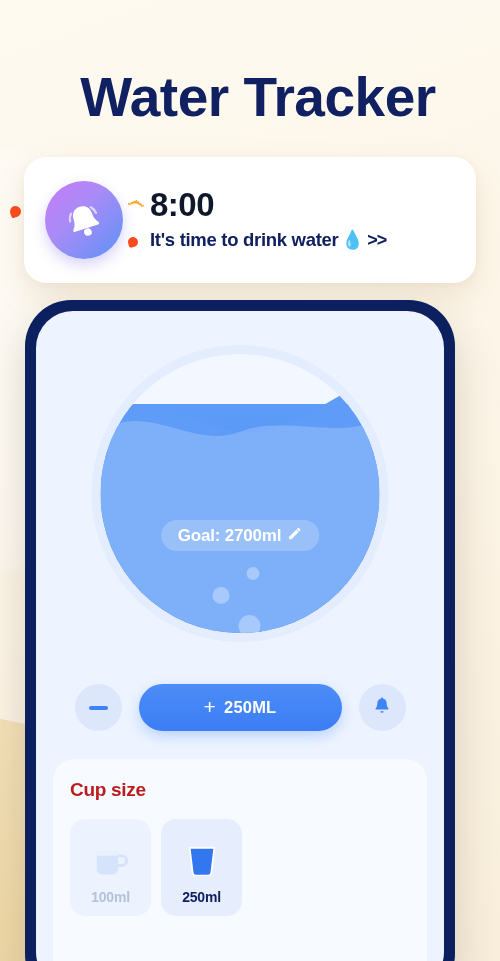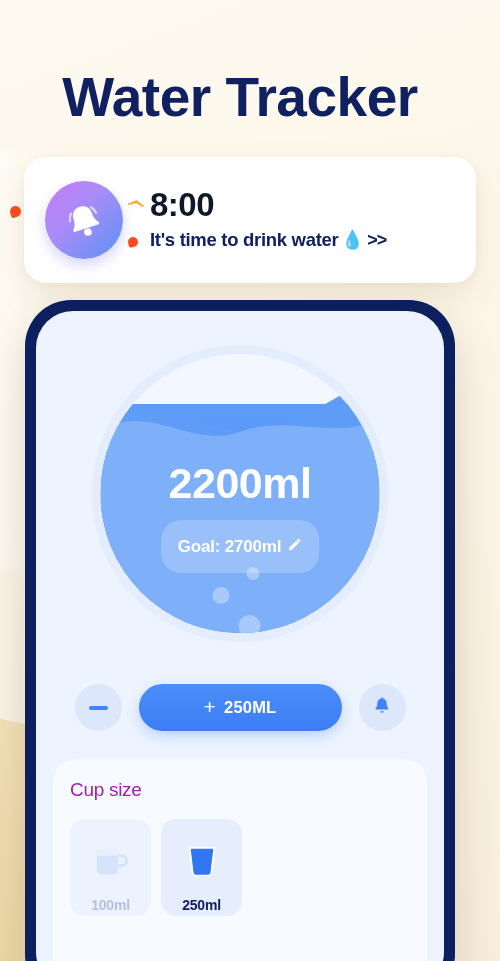--- a/index.html
+++ b/index.html
@@ -25,21 +25,21 @@
   }
   .bg-sheen {
     position: absolute; left: -30px; top: 150px;
     width: 120px; height: 420px;
     background: linear-gradient(90deg, rgba(255,255,255,.55), rgba(255,255,255,0));
     filter: blur(6px);
   }
 
   
   .title {
-    position: absolute; top: 62px; left: 0; width: 480px;
+    position: absolute; top: 62px; left: 18px; width: 480px;
     text-align: center;
     font-size: 55px; line-height: 70px;
     font-weight: 700;
     letter-spacing: -0.5px;
     color: #102061;
     text-shadow: 0 2px 0 rgba(255,255,255,.5);
   }
 
   
   .notif {
@@ -136,21 +136,21 @@
   .amount {
     position: absolute; left: 0; right: 0; top: 105px;
     text-align: center;
     font-size: 43px; line-height: 48px; font-weight: 700;
     color: #FFFFFF; letter-spacing: -0.5px;
   }
   .goal-pill {
     position: absolute; left: 50%; top: 166px; transform: translateX(-50%);
     background: rgba(255,255,255,.22);
     border-radius: 20px;
-    padding: 16px 17px;
+    padding: 5px 17px;
     color: #FFFFFF; font-size: 17px; line-height: 21px; font-weight: 700;
     letter-spacing: -0.2px; white-space: nowrap;
     display: flex; align-items: flex-end; gap: 6px;
   }
   .bub { position: absolute; border-radius: 50%; background: #A8C9FB; }
   .bub1 { width: 13px; height: 13px; left: 146px; top: 213px; }
   .bub2 { width: 17px; height: 17px; left: 112px; top: 233px; }
   .bub3 { width: 22px; height: 22px; left: 138px; top: 261px; }
 
   
@@ -177,39 +177,39 @@
 
   
   .cup-card {
     position: absolute; left: 17px; top: 448px;
     width: 374px; height: 230px;
     background: #F7FAFF;
     border-radius: 22px;
     padding: 20px 17px;
   }
   .cup-title {
-    font-size: 19px; font-weight: 400; color: #a21caf; letter-spacing: -0.3px;
+    font-size: 19px; font-weight: 700; color: #b91c1c; letter-spacing: -0.3px;
   }
   .cup-grid {
     margin-top: 18px;
     display: flex; gap: 10px;
   }
   .cup-item {
     width: 81px; height: 97px;
     background: #EDF3FE;
     border-radius: 15px;
     display: flex; flex-direction: column; align-items: center;
     justify-content: flex-start;
     padding-top: 18px;
     cursor: pointer;
   }
   .cup-item.selected { background: #E6EEFD; }
   .cup-icon { height: 42px; display: flex; align-items: flex-end; justify-content: center; }
   .cup-label {
-    margin-top: 18px;
+    margin-top: 10px;
     font-size: 14px; font-weight: 700; color: #B3C2DC; letter-spacing: -0.2px;
   }
   .cup-item.selected .cup-label { color: #102061; }
 </style>
 </head>
 <body>
 
 <div class="bg-cream"></div>
 <div class="bg-gold"></div>
 <div class="bg-sheen"></div>
@@ -254,21 +254,20 @@
       <div class="circle-inner">
         <div class="water-fill"></div>
         <svg class="wave-svg" viewBox="0 0 279 279" preserveAspectRatio="none">
           <path d="M0,62 C46,34 92,72 139,78 C186,84 232,40 279,22 L279,279 L0,279 Z" fill="#5E9CF8"></path>
           <path d="M0,78 C46,46 92,96 139,78 C186,60 232,86 279,66 L279,279 L0,279 Z" fill="#FFFFFF" opacity="0.20"></path>
         </svg>
         <div class="bub bub1"></div>
         <div class="bub bub2"></div>
         <div class="bub bub3"></div>
 
-        <div class="amount">2200ml</div>
 
         <div class="goal-pill">
           <span>Goal: 2700ml</span>
           <span>
             <svg width="15" height="15" viewBox="0 0 24 24">
               <path d="M3 17.3V21h3.7L18.1 9.6l-3.7-3.7L3 17.3zM20.7 7c.4-.4.4-1 0-1.4l-2.3-2.3a1 1 0 0 0-1.4 0l-1.8 1.8 3.7 3.7L20.7 7z" fill="#FFFFFF"></path>
             </svg>
           </span>
         </div>
       </div>

